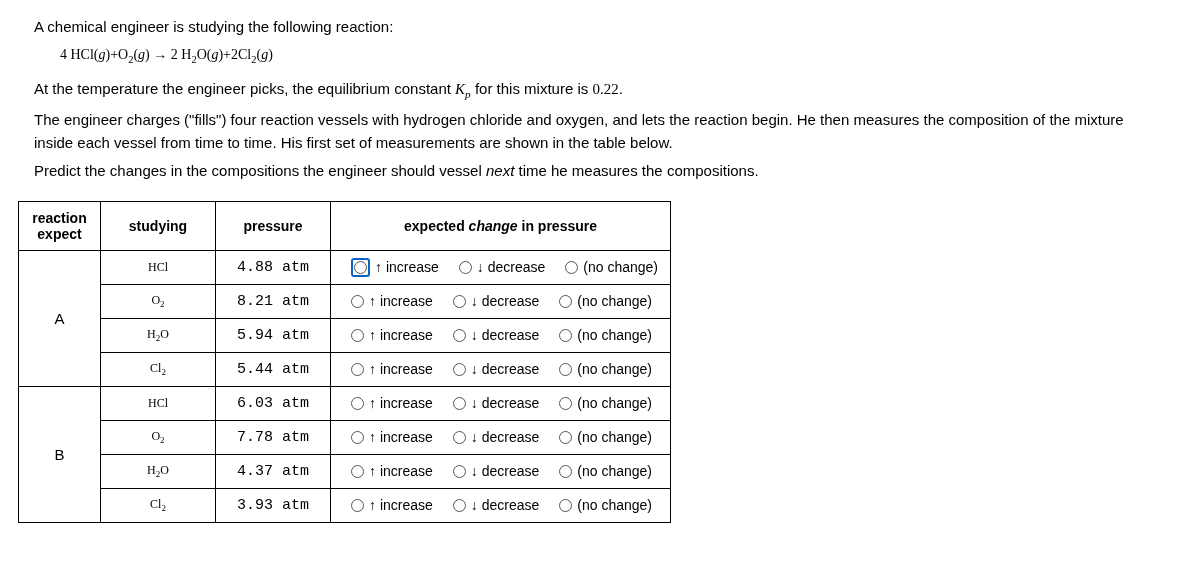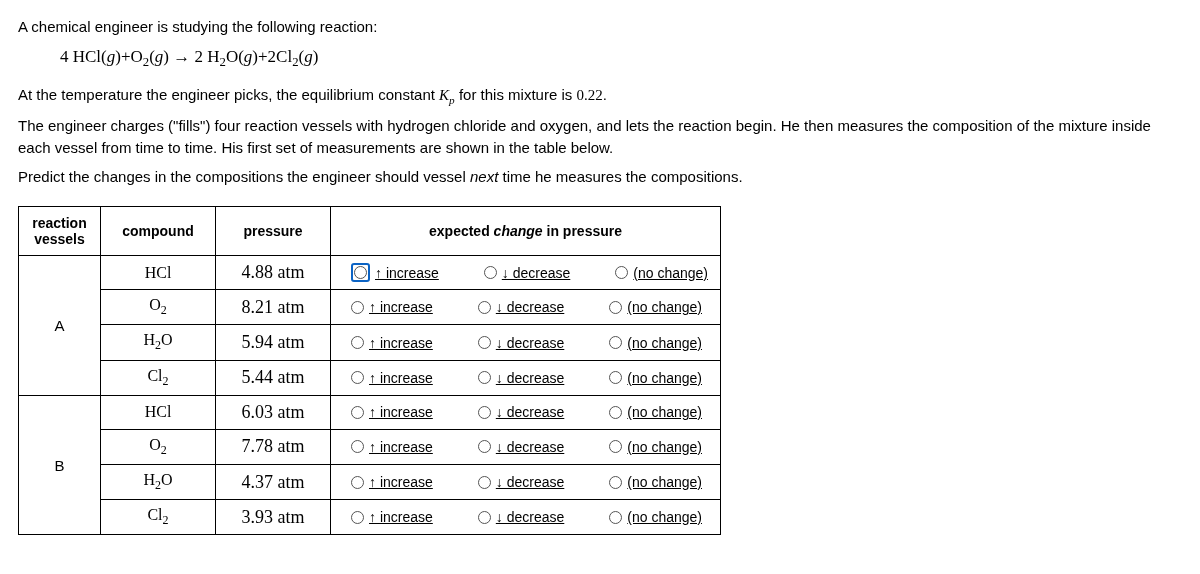--- a/index.html
+++ b/index.html
@@ -4,44 +4,44 @@
   <style>
     * { box-sizing: border-box; margin: 0; padding: 0; }
     body {
       font-family: Arial, Helvetica, sans-serif;
       font-size: 15px;
       color: #000;
       padding: 10px 18px;
       width: 1200px;
       background: #fff;
     }
-    .line { margin: 6px 0; line-height: 1.5; }
-    .eqn { font-family: "Times New Roman", serif; font-size: 17px; margin: 8px 0 14px 42px; }
+    .line { margin: 6px 16px; line-height: 1.5; }
+    .eqn { font-family: "Times New Roman", serif; font-size: 14px; margin: 8px 0 14px 42px; }
     .italic { font-style: italic; }
     .sub { font-size: 0.75em; vertical-align: sub; }
     .kp { font-family: "Times New Roman", serif; font-style: italic; }
     table {
       border-collapse: collapse;
       margin-top: 18px;
     }
     th, td {
       border: 1px solid #000;
       text-align: center;
       vertical-align: middle;
       font-size: 14px;
     }
     th { font-weight: bold; padding: 8px 12px; }
     td { padding: 6px 12px; height: 34px; }
     .col-vessel { width: 82px; }
     .col-compound { width: 115px; }
     .col-pressure { width: 115px; }
     .col-expected { width: 333px; }
-    .compound-cell { font-family: "Times New Roman", serif; font-size: 16px; }
-    .press-cell { font-family: Liberation Serif, serif; font-size: 18px; }
-    .opts { display: flex; justify-content: flex-start; align-items: center; gap: 45px; padding-left: 8px; text-decoration: underline; }
+    .compound-cell { font-family: "Times New Roman", serif; font-size: 12px; }
+    .press-cell { font-family: Liberation Mono, monospace; font-size: 15px; }
+    .opts { display: flex; justify-content: flex-start; align-items: center; gap: 20px; padding-left: 8px; }
     .opt { display: flex; align-items: center; gap: 5px; font-size: 14px; white-space: nowrap; }
     .radio {
       width: 13px; height: 13px; border: 1.2px solid #555; border-radius: 50%;
       display: inline-block; background: #fff;
     }
     .focus-wrap {
       border: 2px solid #0b63c4;
       border-radius: 3px;
       padding: 1px;
       display: inline-flex;
@@ -67,23 +67,23 @@
 
 <p class="line">
   <span>Predict the changes in the compositions the engineer should vessel </span><span class="italic">next</span><span> time he measures the compositions.</span>
 </p>
 
 <table>
   <thead>
     <tr>
       <th class="col-vessel">
         <div>reaction</div>
-        <div>vessels</div>
+        <div>expect</div>
       </th>
-      <th class="col-compound">compound</th>
+      <th class="col-compound">studying</th>
       <th class="col-pressure">pressure</th>
       <th class="col-expected">
         <span>expected </span><span class="italic">change</span><span> in pressure</span>
       </th>
     </tr>
   </thead>
   <tbody id="tbody">
       <tr>
         <td rowspan="4" class="vessel-label">A</td>
         <td class="compound-cell">HCl</td>

